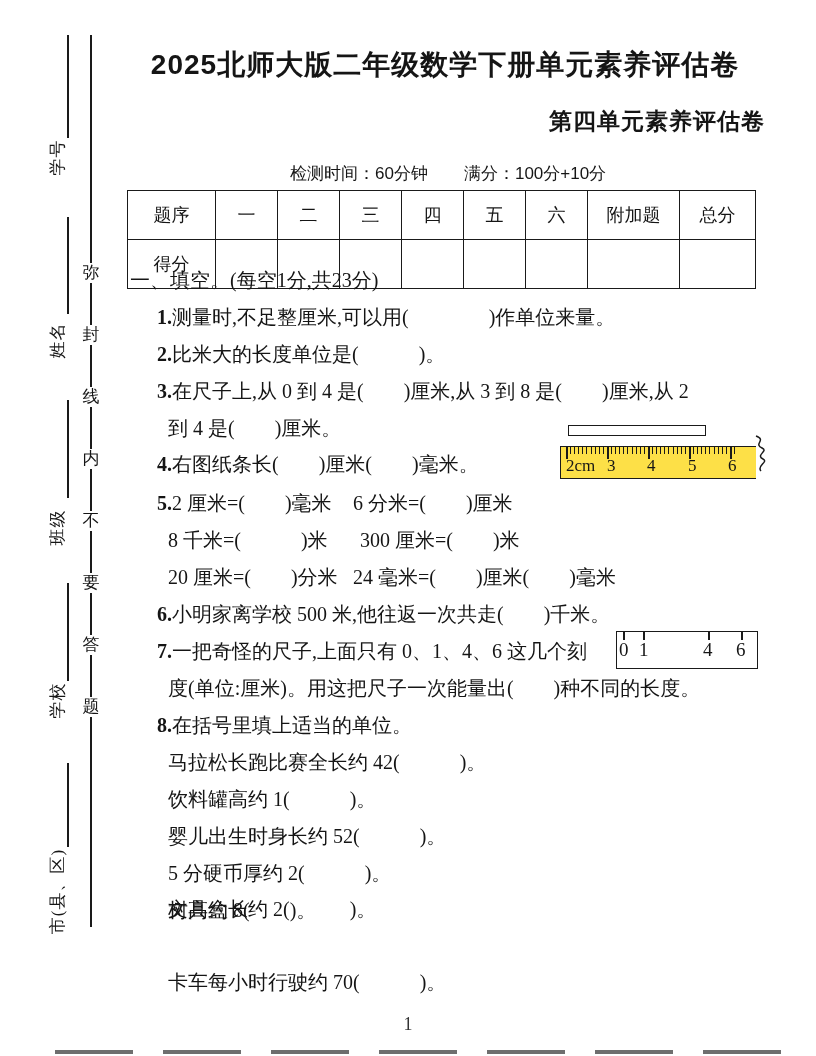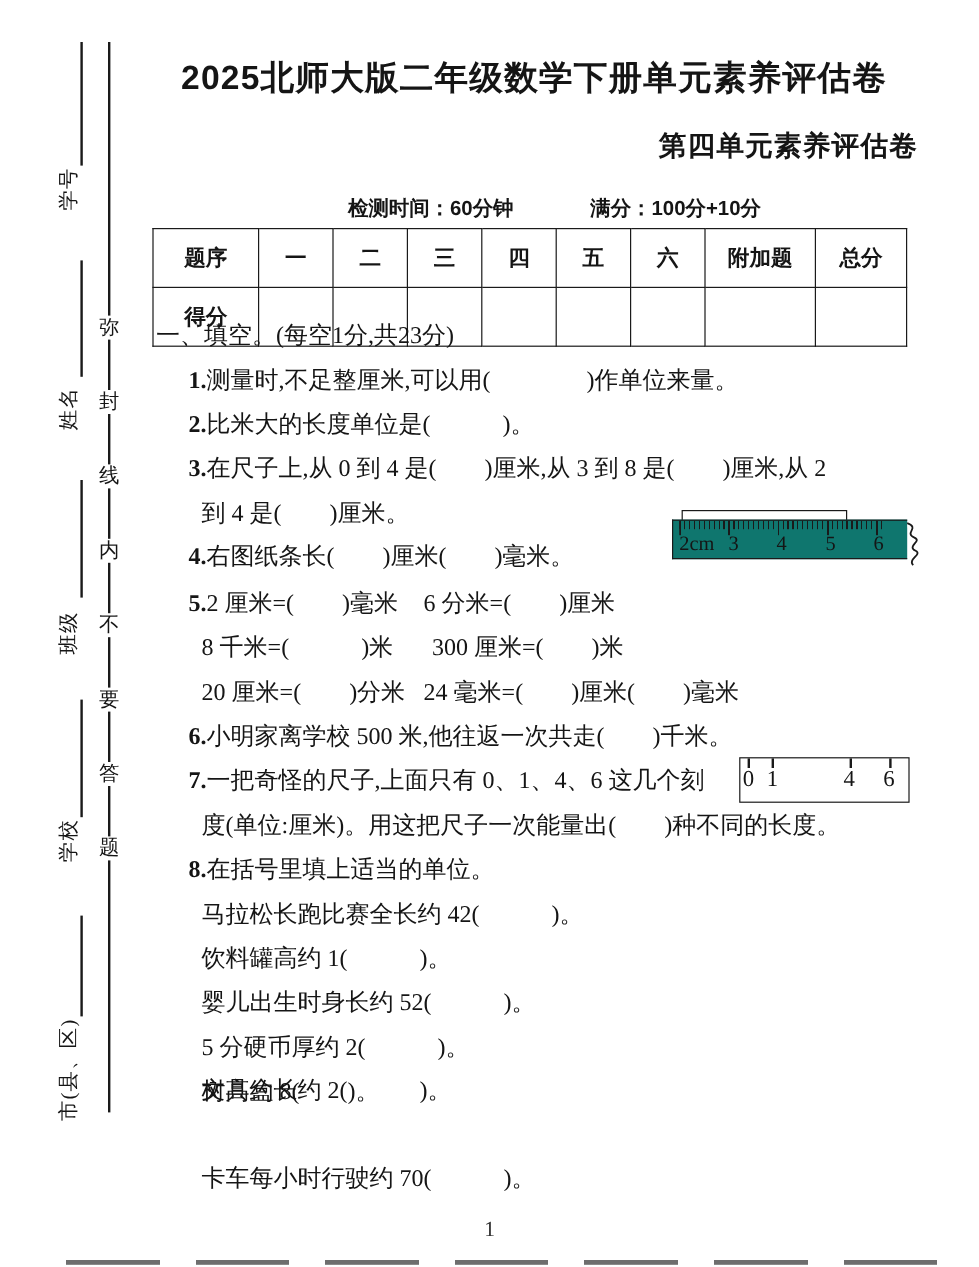--- a/index.html
+++ b/index.html
@@ -32,49 +32,49 @@
     left:100px; top:46px; width:690px; text-align:center;
     font-family:"Liberation Sans", sans-serif; font-weight:bold;
     font-size:28px; letter-spacing:1px;
   }
   .subtitle {
     left:125px; top:106px; width:640px; text-align:right;
     font-family:"Liberation Sans", sans-serif; font-weight:bold;
     font-size:23px; letter-spacing:1px;
   }
   .examinfo {
-    left:290px; top:162px; display:flex; gap:64px;
-    font-family:"Liberation Sans", sans-serif; font-weight:bold; font-size:17px;
+    left:290px; top:162px; display:flex; gap:36px;
+    font-family:"Liberation Sans", sans-serif; font-weight:normal; font-size:17px;
   }
 
   
   table.score { position:absolute; left:127px; top:190px; border-collapse:collapse; }
   table.score td {
     border:1.6px solid #1a1a1a; height:32px; text-align:center;
-    font-size:18px; padding:12px 2px;font-weight:bold;
+    font-size:18px; padding:12px 2px;
   }
   td.c-xu  { width:88px; }
   td.c-num { width:62px; }
   td.c-fj  { width:92px; }
   td.c-zf  { width:76px; }
 
   
   .line { position:absolute; white-space:nowrap; font-size:20px; line-height:24px;text-align:center; }
   .qno { font-weight:bold; }
   .heading { font-size:20px; }
 
   
   .ruler1 { position:absolute; left:560px; top:424px; width:212px; height:50px; }
   .ruler1 .strip {
     position:absolute; left:8px; top:1px; width:138px; height:11px;
     border:1.6px solid #1a1a1a; background:#fff;
   }
   .ruler1 .rbody {
-    position:absolute; left:0; top:9px; width:196px; height:33px;
-    border:1.6px solid #1a1a1a; border-right:none; background:#0f766e;
+    position:absolute; left:0; top:22px; width:196px; height:33px;
+    border:1.6px solid #1a1a1a; border-right:none; background:#fde047;
   }
   .ruler1 .minor {
     position:absolute; left:5px; top:0; width:170px; height:7px;
     background:repeating-linear-gradient(90deg,#1a1a1a 0 1px,transparent 1px 4.1px);
   }
   .ruler1 .major {
     position:absolute; left:5px; top:0; width:168px; height:12px;
     background:repeating-linear-gradient(90deg,#1a1a1a 0 1.5px,transparent 1.5px 41px);
   }
   .ruler1 .ulabel { position:absolute; bottom:2px; font-size:17px; }

